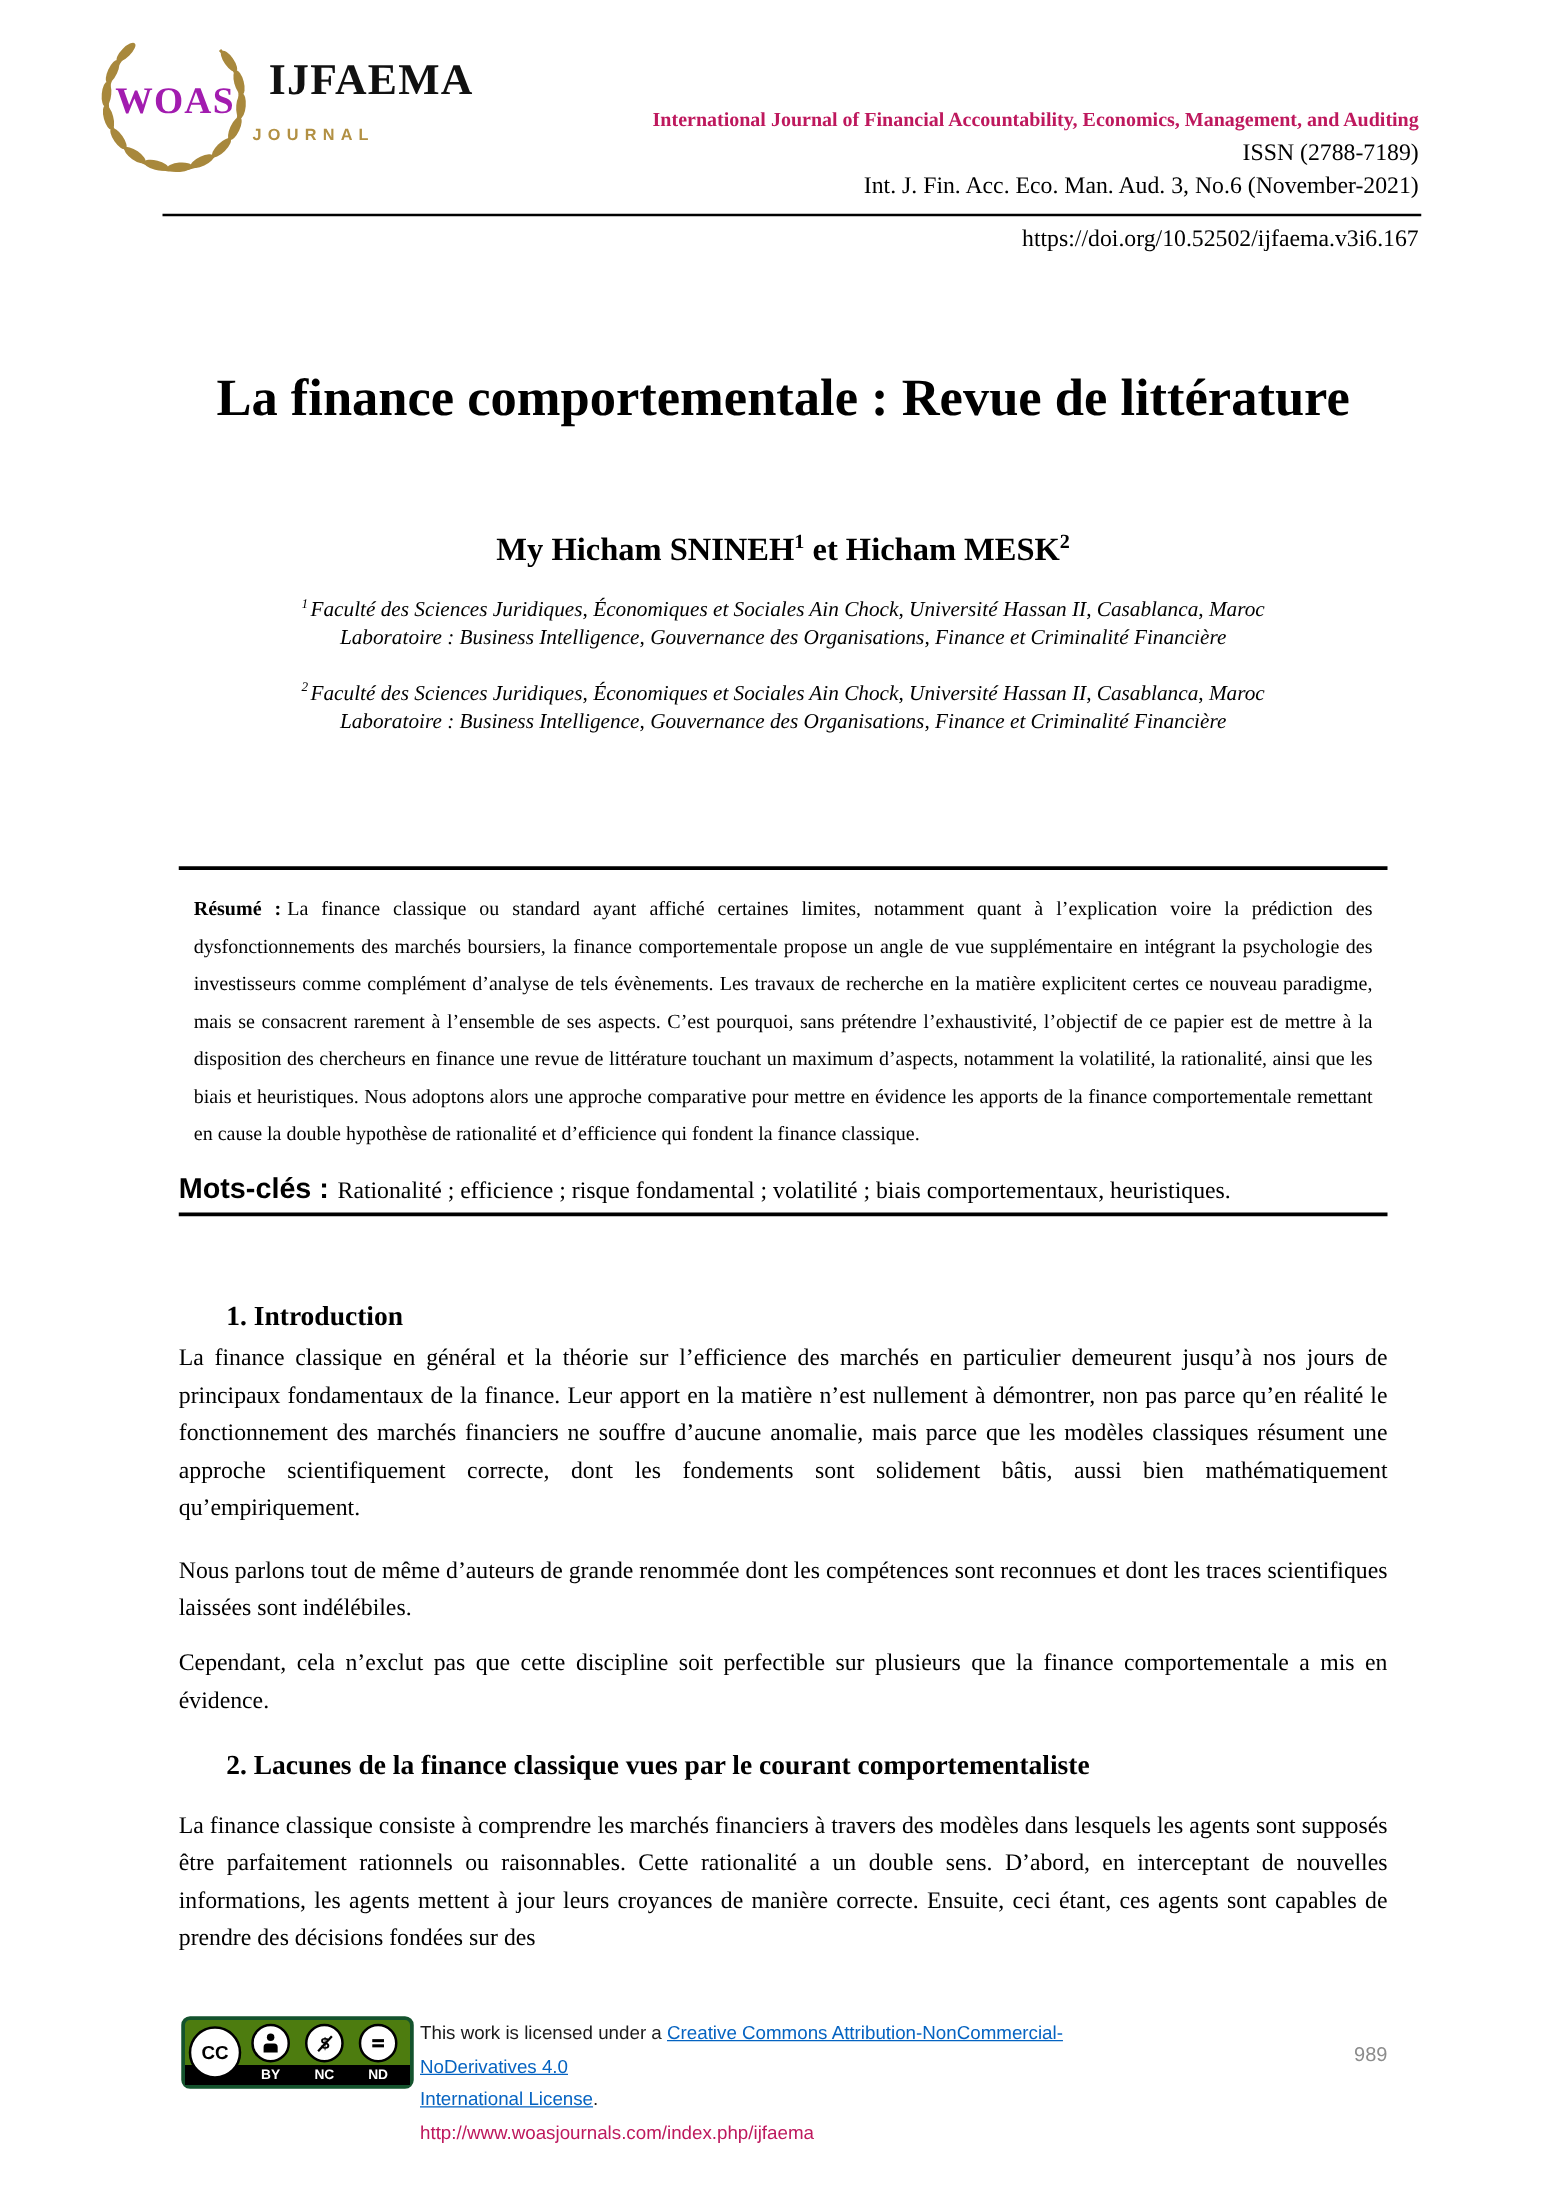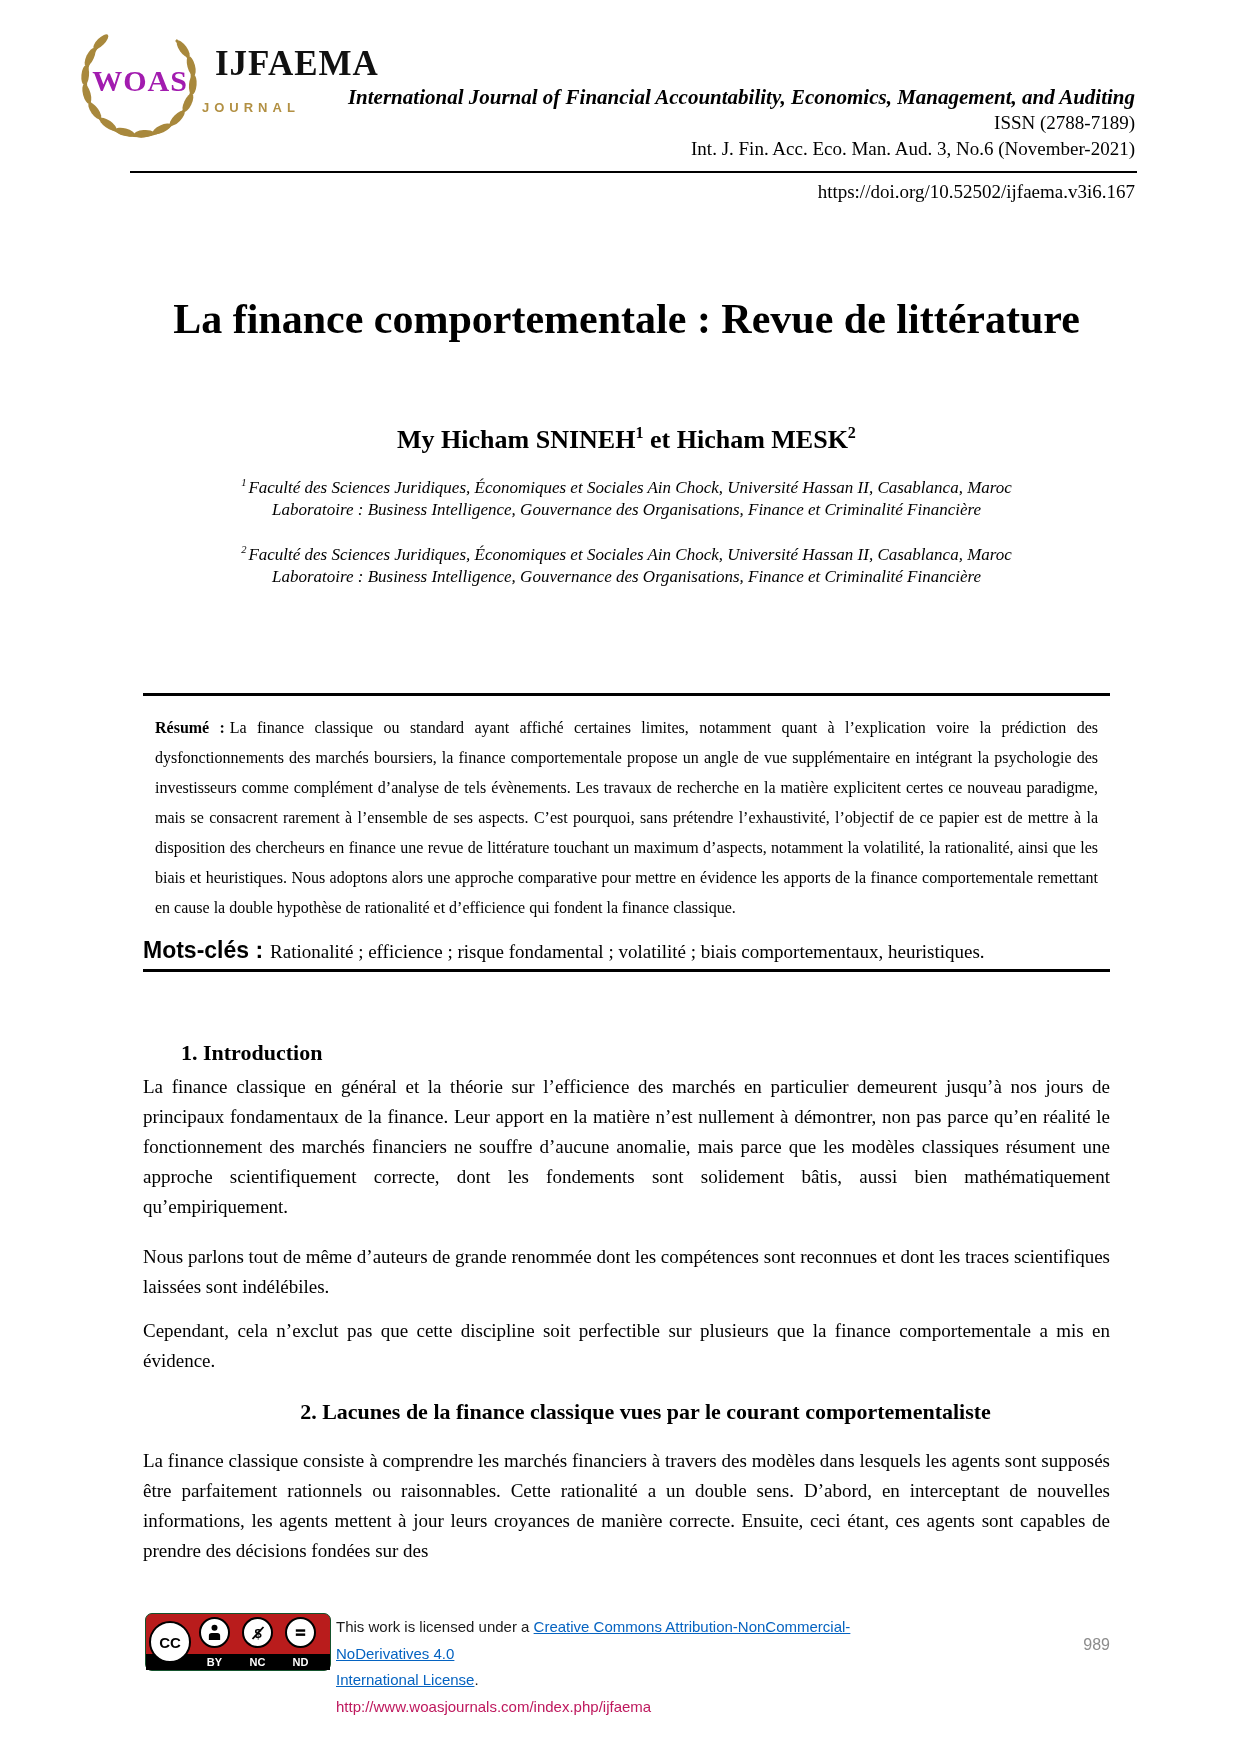--- a/index.html
+++ b/index.html
@@ -10,21 +10,21 @@
   .logo{position:absolute;left:52px;top:18px;width:420px;height:130px;}
   .wreath{position:absolute;left:0;top:0;}
   .woas-text{position:absolute;left:36px;top:46px;width:104px;text-align:center;
              font-size:30px;font-weight:bold;letter-spacing:1px;color:#a21caf;}
   .ijfaema-text{position:absolute;left:163px;top:26px;font-size:35px;font-weight:bold;
                 letter-spacing:1px;color:#111;}
   .journal-text{position:absolute;left:150px;top:82px;font-size:13px;font-weight:bold;
                 letter-spacing:5px;color:#B29043;font-family:"Liberation Sans",sans-serif;}
 
   .header-lines{position:absolute;top:84px;left:300px;right:106px;text-align:right;line-height:26px;}
-  .journal-title-red{font-size:21px;font-weight:bold;color:#000000;font-style:italic;}
+  .journal-title-red{font-size:16px;font-weight:bold;color:#be185d;}
   .issn-line,.volume-line{font-size:19px;color:#000;}
   .header-rule{position:absolute;top:171px;left:130px;right:104px;border-top:2px solid #000;height:0;}
   .doi-line{position:absolute;top:179px;right:106px;font-size:19px;line-height:26px;}
 
   
   .article-title{position:absolute;top:266px;left:143px;right:131px;text-align:center;
                  font-size:42px;font-weight:bold;line-height:1.2;}
   .authors{position:absolute;top:425px;left:143px;right:131px;text-align:center;
            font-size:26px;font-weight:bold;}
   .authors sup,.affil sup{font-size:0.62em;vertical-align:super;line-height:0;}
@@ -40,31 +40,31 @@
                   padding:5px 0 2px 0;}
   .abstract-par{margin:12px;font-size:16px;line-height:30px;text-align:justify;}
   .abstract-label{font-weight:bold;margin-right:0.3em;}
   .keywords-line{margin:0;font-size:19px;line-height:30px;}
   .keywords-label{font-family:"Liberation Sans",sans-serif;font-weight:bold;font-size:23px;
                   margin-right:0.3em;}
 
   
   .sec-heading{position:absolute;left:181px;right:131px;font-size:22px;font-weight:bold;line-height:27px;}
   .heading-1{top:1039px;}
-  .heading-2{top:1398px;text-align:center;}
+  .heading-2{top:1398px;}
   .body-par{position:absolute;left:143px;right:131px;margin:0;
             font-size:19px;line-height:30px;text-align:justify;}
   .par-1{top:1072px;}
   .par-2{top:1242px;}
   .par-3{top:1316px;}
   .par-4{top:1446px;}
 
   
-  .cc-badge{position:absolute;left:145px;top:1613px;width:186px;height:58px;background:#b91c1c;
-            border:1px solid #14532d;border-radius:7px;box-sizing:border-box;}
+  .cc-badge{position:absolute;left:145px;top:1613px;width:186px;height:58px;background:#4d7c0f;
+            border:3px solid #14532d;border-radius:7px;box-sizing:border-box;}
   .cc-strip{position:absolute;left:0;right:0;bottom:0;height:16px;background:#000;}
   .cc-circle{position:absolute;background:#fff;border:2.5px solid #000;border-radius:50%;
              box-sizing:border-box;display:flex;align-items:center;justify-content:center;}
   .cc-main{left:3px;top:50%;transform:translateY(-50%);width:42px;height:42px;
            font-family:"Liberation Sans",sans-serif;font-weight:bold;font-size:15px;z-index:2;}
   .cc-small{width:31px;height:31px;top:3px;}
   .cc-c2{left:53px;} .cc-c3{left:96px;} .cc-c4{left:139px;}
   .cc-label{position:absolute;bottom:0px;width:31px;text-align:center;color:#fff;
             font-family:"Liberation Sans",sans-serif;font-weight:bold;font-size:11px;line-height:16px;}
   .cc-l2{left:53px;} .cc-l3{left:96px;} .cc-l4{left:139px;}

